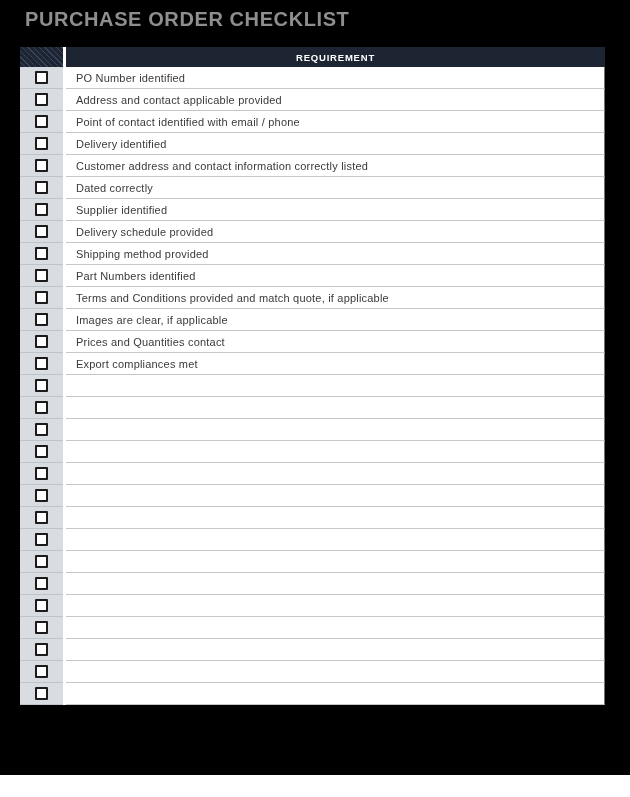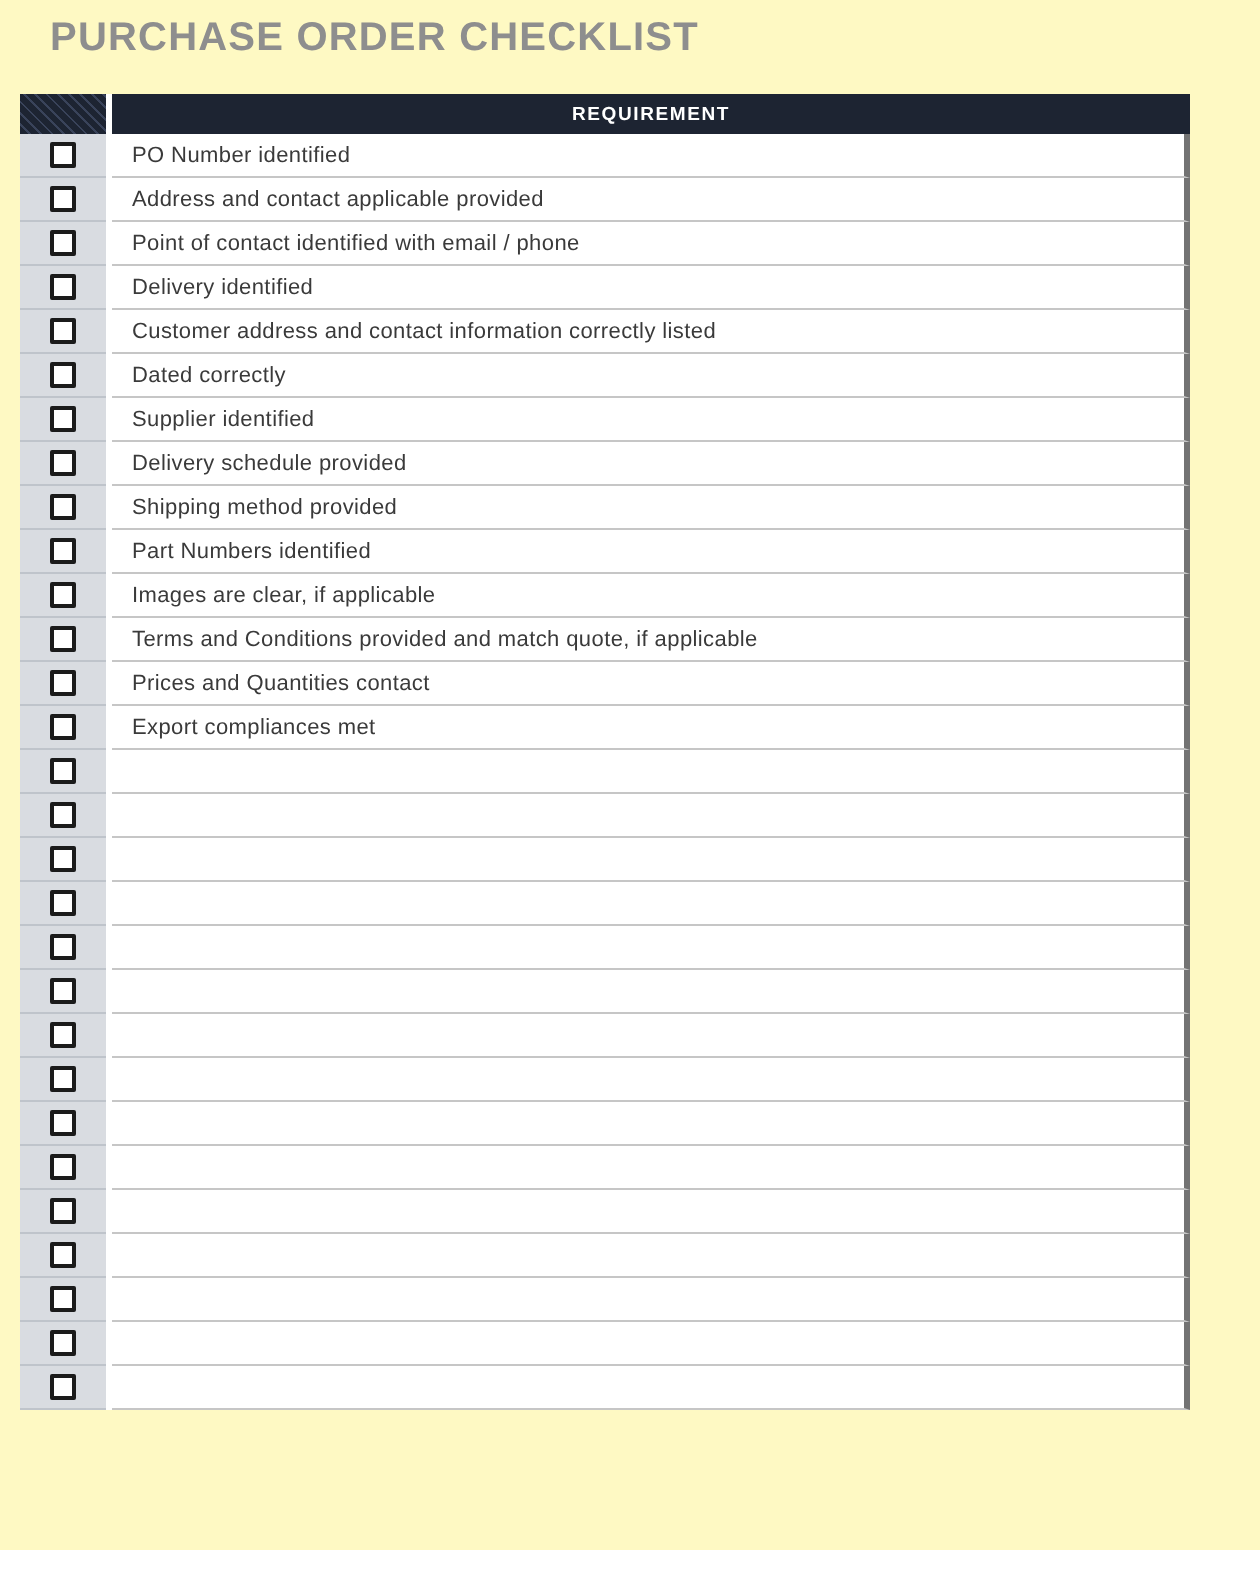--- a/index.html
+++ b/index.html
@@ -3,29 +3,29 @@
 <meta charset="utf-8">
 <style>
   * { margin: 0; padding: 0; box-sizing: border-box; }
   html, body { background: #ffffff; }
   body {
     width: 630px; height: 797px;
     font-family: "Liberation Sans", sans-serif;
     position: relative;
     overflow: hidden;
   }
-  .page { position: relative; width: 630px; height: 775px; background: #fef9c3; }
+  .page { position: relative; width: 630px; height: 775px; background: #000000; }
 
   .title {
     position: absolute; left: 25px; top: 8px;
     font-size: 20px; font-weight: bold;
     color: #8e8e8e; letter-spacing: 0.6px;
   }
 
-  .table { position: absolute; left: 10px; top: 47px; width: 585px; }
+  .table { position: absolute; left: 20px; top: 47px; width: 585px; }
 
   .header-row { display: flex; height: 20px; }
   .header-check {
     width: 43px; height: 20px;
     background-color: #1d2432;
     background-image: repeating-linear-gradient(
       45deg,
       transparent 0px, transparent 3px,
       #39435a 3px, #39435a 4px
     );
@@ -46,21 +46,21 @@
   .checkbox {
     width: 13px; height: 13px;
     background: #ffffff;
     border: 2px solid #1b1b1b;
     border-radius: 1px;
     cursor: pointer;
   }
   .cell-req {
     flex: 1; background: #ffffff;
     border-bottom: 1px solid #c6c6c6;
-    border-right: 3px solid #737373;
+    border-right: 1px solid #737373;
     display: flex; align-items: center;
     padding-left: 10px;
     font-size: 11px; color: #3a3a3a; letter-spacing: 0.2px;
     white-space: nowrap; overflow: hidden;
   }
 </style>
 </head>
 <body>
 
 <div class="page">
@@ -177,40 +177,40 @@
       <span>Part Numbers identified</span>
     </div>
   </div>
 
   <div class="row">
     <div class="cell-check">
       <div class="checkbox"></div>
     </div>
     <div class="col-gap"></div>
     <div class="cell-req">
+      <span>Terms and Conditions provided and match quote, if applicable</span>
+    </div>
+  </div>
+
+  <div class="row">
+    <div class="cell-check">
+      <div class="checkbox"></div>
+    </div>
+    <div class="col-gap"></div>
+    <div class="cell-req">
       <span>Images are clear, if applicable</span>
     </div>
   </div>
 
   <div class="row">
     <div class="cell-check">
       <div class="checkbox"></div>
     </div>
     <div class="col-gap"></div>
     <div class="cell-req">
-      <span>Terms and Conditions provided and match quote, if applicable</span>
-    </div>
-  </div>
-
-  <div class="row">
-    <div class="cell-check">
-      <div class="checkbox"></div>
-    </div>
-    <div class="col-gap"></div>
-    <div class="cell-req">
       <span>Prices and Quantities contact</span>
     </div>
   </div>
 
 
   <div class="row">
     <div class="cell-check">
       <div class="checkbox"></div>
     </div>
     <div class="col-gap"></div>

